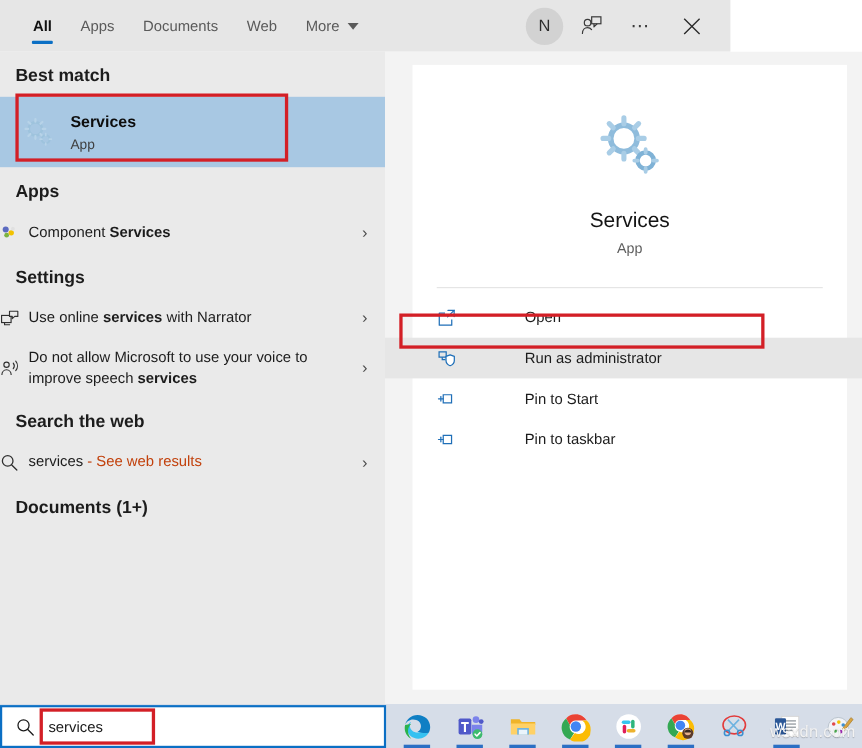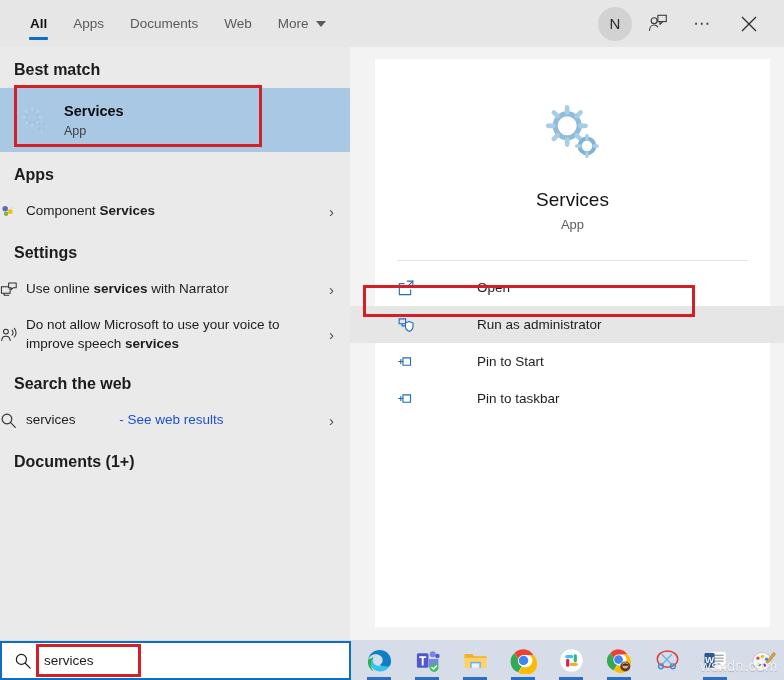--- a/index.html
+++ b/index.html
@@ -9,21 +9,21 @@
     overflow: hidden;
     background: #ffffff;
   }
   #root { position: relative; width: 784px; height: 680px; }
 
   
   .flyout { position: absolute; left: 0; top: 0; width: 784px; height: 640px; background: #ffffff; }
 
   
   .tabstrip {
-    position: absolute; left: 0; top: 0; width: 784px; height: 47px;
+    position: absolute; left: 0; top: 0; width: 664px; height: 47px;
     background: #e6e6e6;
     display: flex; align-items: center; justify-content: flex-end;
   }
   .tabs { display: flex; align-items: center; height: 47px; padding-left: 17px; }
   .tab {
     position: relative; height: 47px;
     display: flex; align-items: center;
     padding: 0 13px;
     font-size: 13.5px; color: #5a5a5a; cursor: default;
     white-space: nowrap;
@@ -144,21 +144,21 @@
     background: #2b6fc4;
   }
   .tb-item.noind::after { display: none; }
   .watermark {
     position: absolute; left: 700px; top: 657px;
     font-size: 15px; color: #f2f2f2; letter-spacing: .3px;
     text-shadow: 0 1px 1px rgba(0,0,0,.22);
     pointer-events: none;
   }
   .bold { font-weight: 700; }
-  .muted { color: #1d4ed8; margin-left: 40px; }
+  .muted { color: #c2410c; }
 </style>
 </head>
 <body>
 
 <div id="root">
 
   <div class="flyout">
 
     <div class="tabstrip">
       <div class="tabs">

